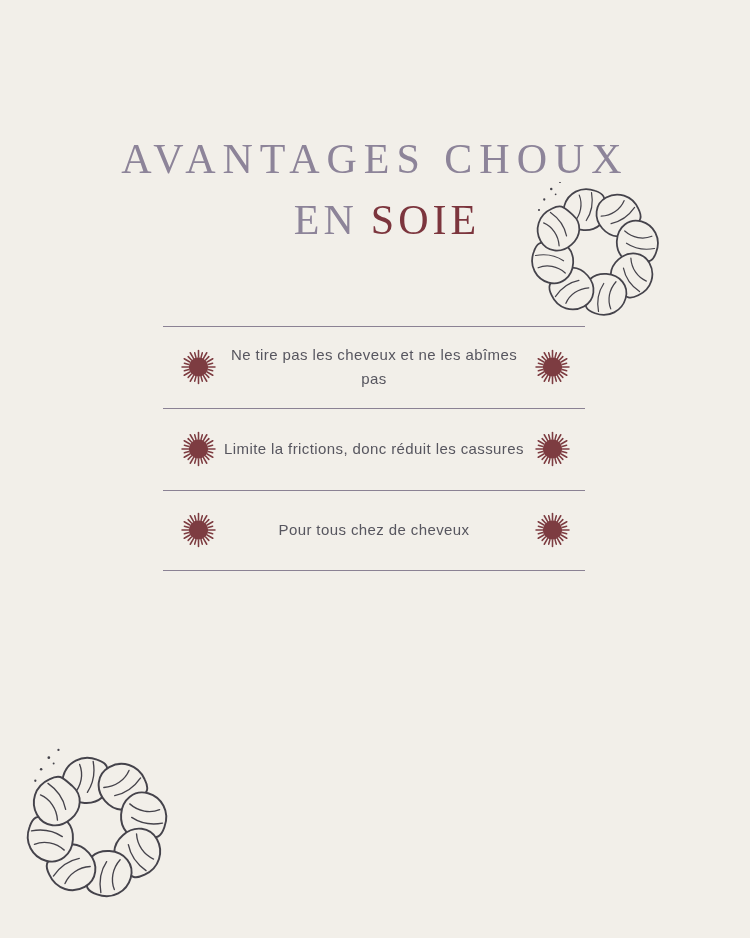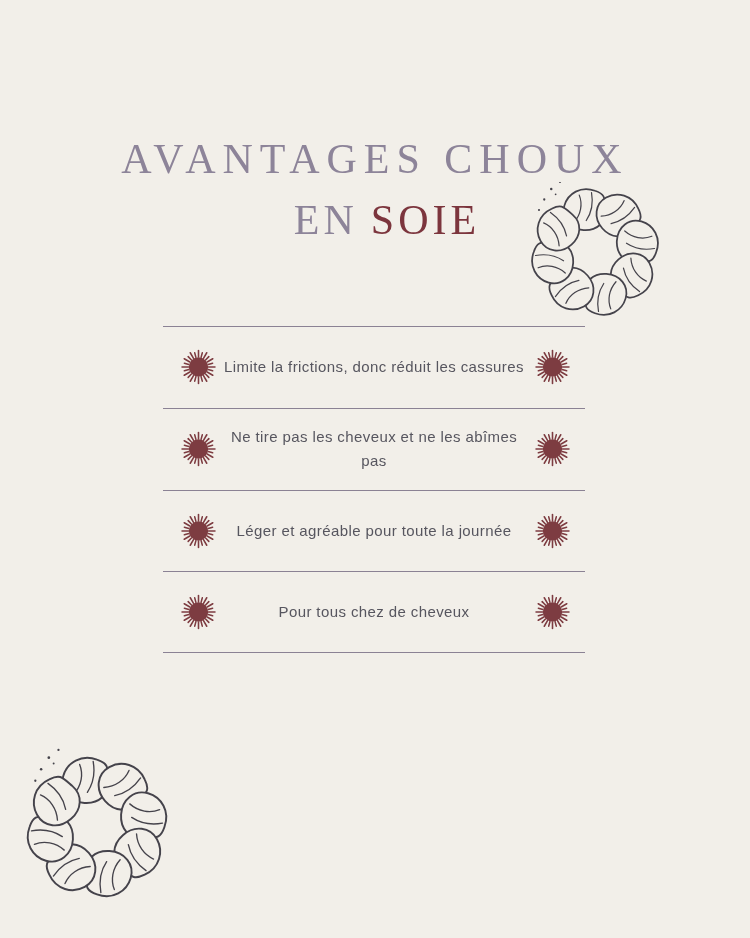--- a/index.html
+++ b/index.html
@@ -137,45 +137,36 @@
     <use href="#scrunchie-art"></use>
   </svg>
 
   <section class="benefits">
 
 
     <div class="benefit-row">
       <svg class="sun left" viewBox="0 0 40 40">
           <use href="#sunburst"></use>
         </svg>
-      <p class="benefit-text">Limite la frictions, donc réduit les cassures</p>
-      <svg class="sun right" viewBox="0 0 40 40">
-          <use href="#sunburst"></use>
-        </svg>
-    </div>
-
-    <div class="benefit-row">
-      <svg class="sun left" viewBox="0 0 40 40">
-          <use href="#sunburst"></use>
-        </svg>
       <p class="benefit-text">Ne tire pas les cheveux et ne les abîmes pas</p>
       <svg class="sun right" viewBox="0 0 40 40">
           <use href="#sunburst"></use>
         </svg>
     </div>
 
     <div class="benefit-row">
       <svg class="sun left" viewBox="0 0 40 40">
           <use href="#sunburst"></use>
         </svg>
-      <p class="benefit-text">Léger et agréable pour toute la journée</p>
+      <p class="benefit-text">Limite la frictions, donc réduit les cassures</p>
       <svg class="sun right" viewBox="0 0 40 40">
           <use href="#sunburst"></use>
         </svg>
     </div>
+
 
     <div class="benefit-row">
       <svg class="sun left" viewBox="0 0 40 40">
           <use href="#sunburst"></use>
         </svg>
       <p class="benefit-text">Pour tous chez de cheveux</p>
       <svg class="sun right" viewBox="0 0 40 40">
           <use href="#sunburst"></use>
         </svg>
     </div>

